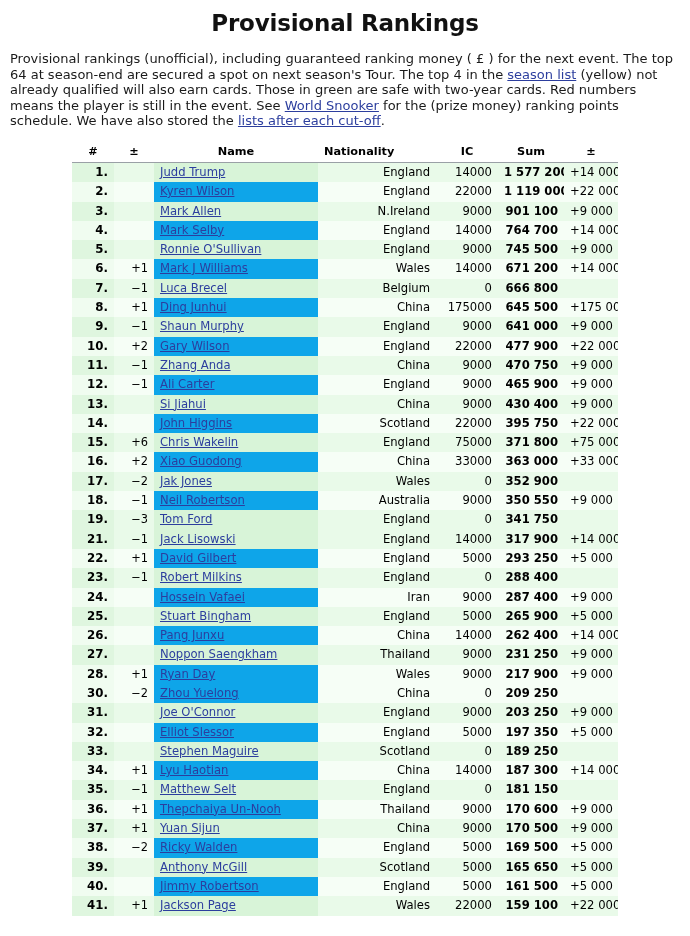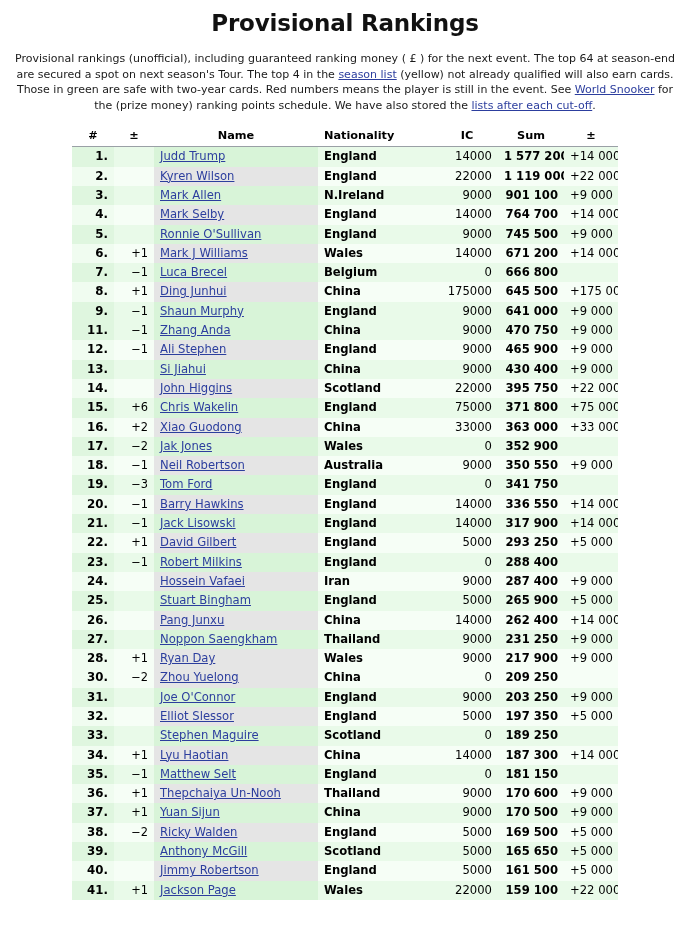--- a/index.html
+++ b/index.html
@@ -22,22 +22,22 @@
     text-align: center;
     font-size: 23px;
     font-weight: bold;
     letter-spacing: -0.2px;
     margin: 9px 0 0 0;
     line-height: 28px;
     color: #111111;
   }
   .intro {
     margin: 14px 10px 0 10px;
-    text-align: center;
-    font-size: 11px;
+    text-align: left;
+    font-size: 13px;
     line-height: 15.6px;
     color: #1a1a1a;
   }
   .intro a {
     color: #2c3e9e;
     text-decoration: underline;
   }
   .table-wrap {
     margin: 15px auto 0 auto;
     width: 546px;
@@ -93,26 +93,26 @@
   tr.band-a td.col-ic,
   tr.band-a td.col-sum,
   tr.band-a td.col-delta { background: #e9fae9; }
   tr.band-b td.col-move,
   tr.band-b td.col-nat,
   tr.band-b td.col-ic,
   tr.band-b td.col-sum,
   tr.band-b td.col-delta { background: #f6fef6; }
 
   tr.band-a td.col-name { background: #d8f4d8; }
-  tr.band-b td.col-name { background: #e5e5e5; }
+  tr.band-b td.col-name { background: #0ea5e9; }
 
   td.col-rank  { text-align: right; font-weight: bold; padding-right: 10px; font-size: 11.8px;}
   td.col-move  { text-align: right; padding-right: 4px; font-size: 11.4px;}
   td.col-name  { text-align: left; padding-left: 14px; }
-  td.col-nat   { text-align: left; padding-left: 14px; font-weight: bold; }
+  td.col-nat   { text-align: right; padding-left: 14px; }
   td.col-ic    { text-align: right; padding-right: 4px; }
   td.col-sum   { text-align: right; font-weight: bold; padding-right: 4px; }
   td.col-delta { text-align: right; padding-right: 6px; }
 
   td.col-name a {
     color: #2c3e9e;
     text-decoration: underline;
     margin-top: 10px;
   }
 </style>
@@ -222,33 +222,42 @@
           </tr>
           <tr class="band-a">
             <td class="col-rank">9.</td>
             <td class="col-move">−1</td>
             <td class="col-name"><a href="#">Shaun Murphy</a></td>
             <td class="col-nat">England</td>
             <td class="col-ic">9000</td>
             <td class="col-sum">641 000</td>
             <td class="col-delta">+9 000</td>
           </tr>
+          <tr class="band-b">
+            <td class="col-rank">10.</td>
+            <td class="col-move">+2</td>
+            <td class="col-name"><a href="#">Gary Wilson</a></td>
+            <td class="col-nat">England</td>
+            <td class="col-ic">22000</td>
+            <td class="col-sum">477 900</td>
+            <td class="col-delta">+22 000</td>
+          </tr>
           <tr class="band-a">
             <td class="col-rank">11.</td>
             <td class="col-move">−1</td>
             <td class="col-name"><a href="#">Zhang Anda</a></td>
             <td class="col-nat">China</td>
             <td class="col-ic">9000</td>
             <td class="col-sum">470 750</td>
             <td class="col-delta">+9 000</td>
           </tr>
           <tr class="band-b">
             <td class="col-rank">12.</td>
             <td class="col-move">−1</td>
-            <td class="col-name"><a href="#">Ali Stephen</a></td>
+            <td class="col-name"><a href="#">Ali Carter</a></td>
             <td class="col-nat">England</td>
             <td class="col-ic">9000</td>
             <td class="col-sum">465 900</td>
             <td class="col-delta">+9 000</td>
           </tr>
           <tr class="band-a">
             <td class="col-rank">13.</td>
             <td class="col-move"></td>
             <td class="col-name"><a href="#">Si Jiahui</a></td>
             <td class="col-nat">China</td>
@@ -303,29 +312,20 @@
           </tr>
           <tr class="band-a">
             <td class="col-rank">19.</td>
             <td class="col-move">−3</td>
             <td class="col-name"><a href="#">Tom Ford</a></td>
             <td class="col-nat">England</td>
             <td class="col-ic">0</td>
             <td class="col-sum">341 750</td>
             <td class="col-delta"></td>
           </tr>
-          <tr class="band-b">
-            <td class="col-rank">20.</td>
-            <td class="col-move">−1</td>
-            <td class="col-name"><a href="#">Barry Hawkins</a></td>
-            <td class="col-nat">England</td>
-            <td class="col-ic">14000</td>
-            <td class="col-sum">336 550</td>
-            <td class="col-delta">+14 000</td>
-          </tr>
           <tr class="band-a">
             <td class="col-rank">21.</td>
             <td class="col-move">−1</td>
             <td class="col-name"><a href="#">Jack Lisowski</a></td>
             <td class="col-nat">England</td>
             <td class="col-ic">14000</td>
             <td class="col-sum">317 900</td>
             <td class="col-delta">+14 000</td>
           </tr>
           <tr class="band-b">

